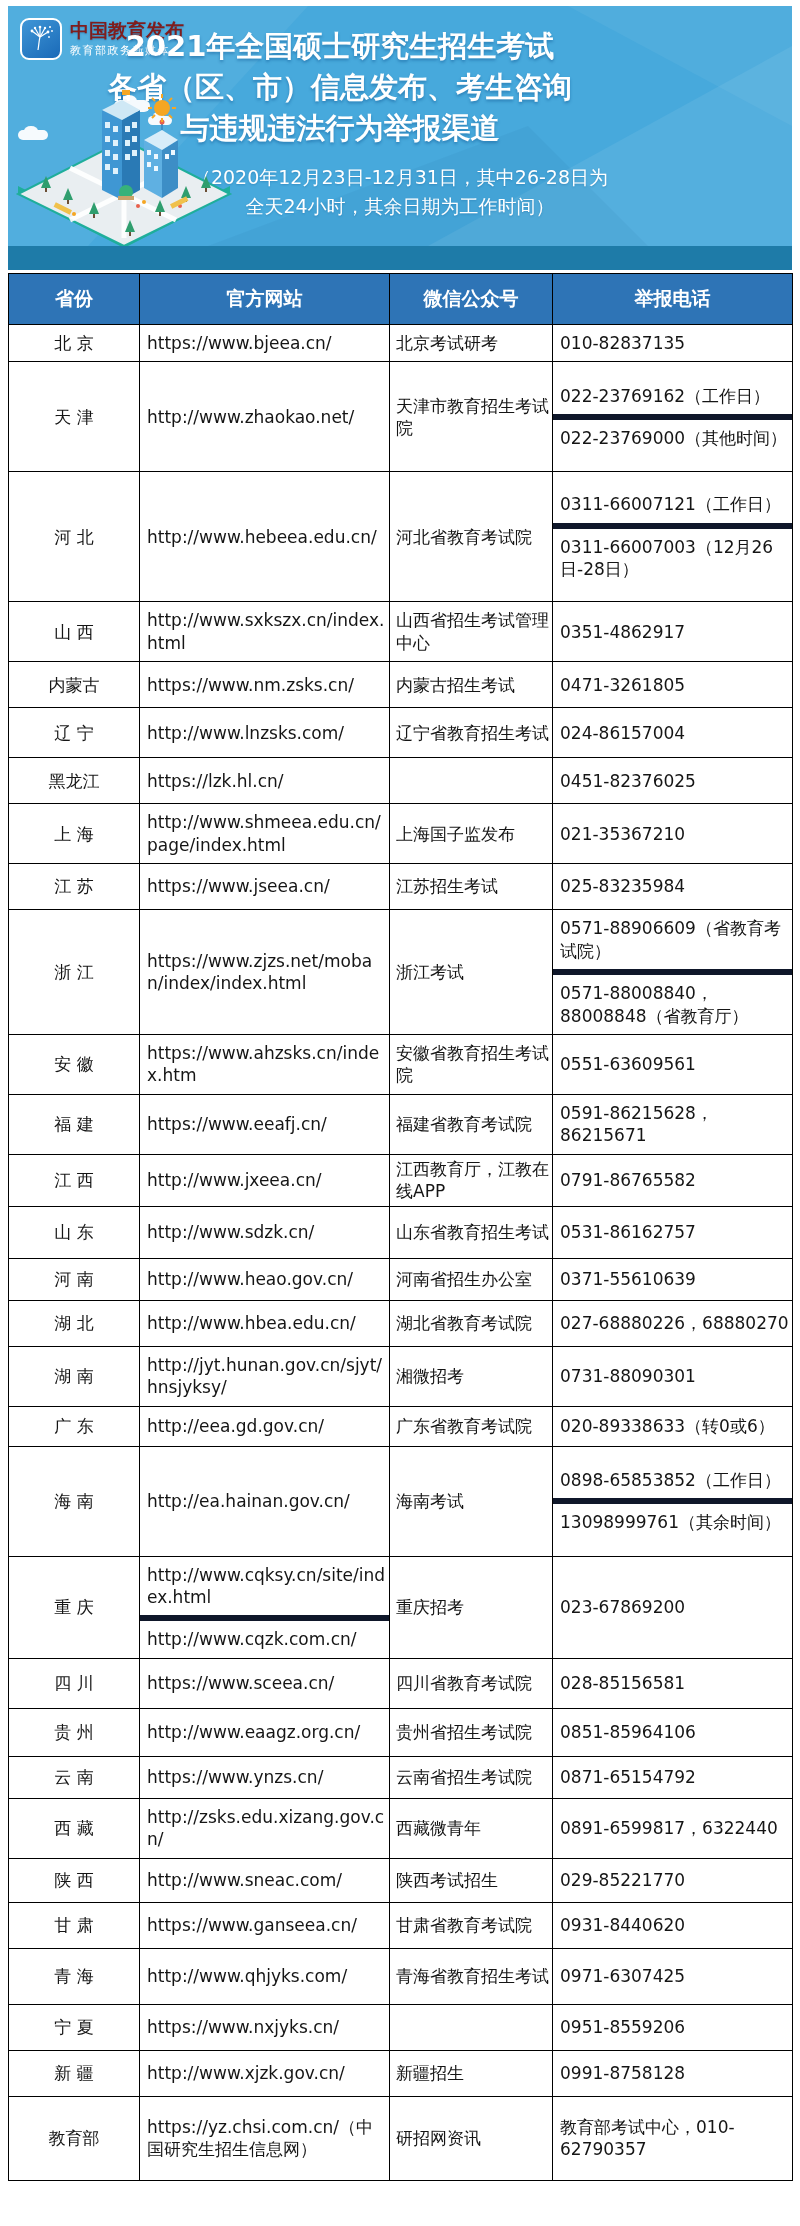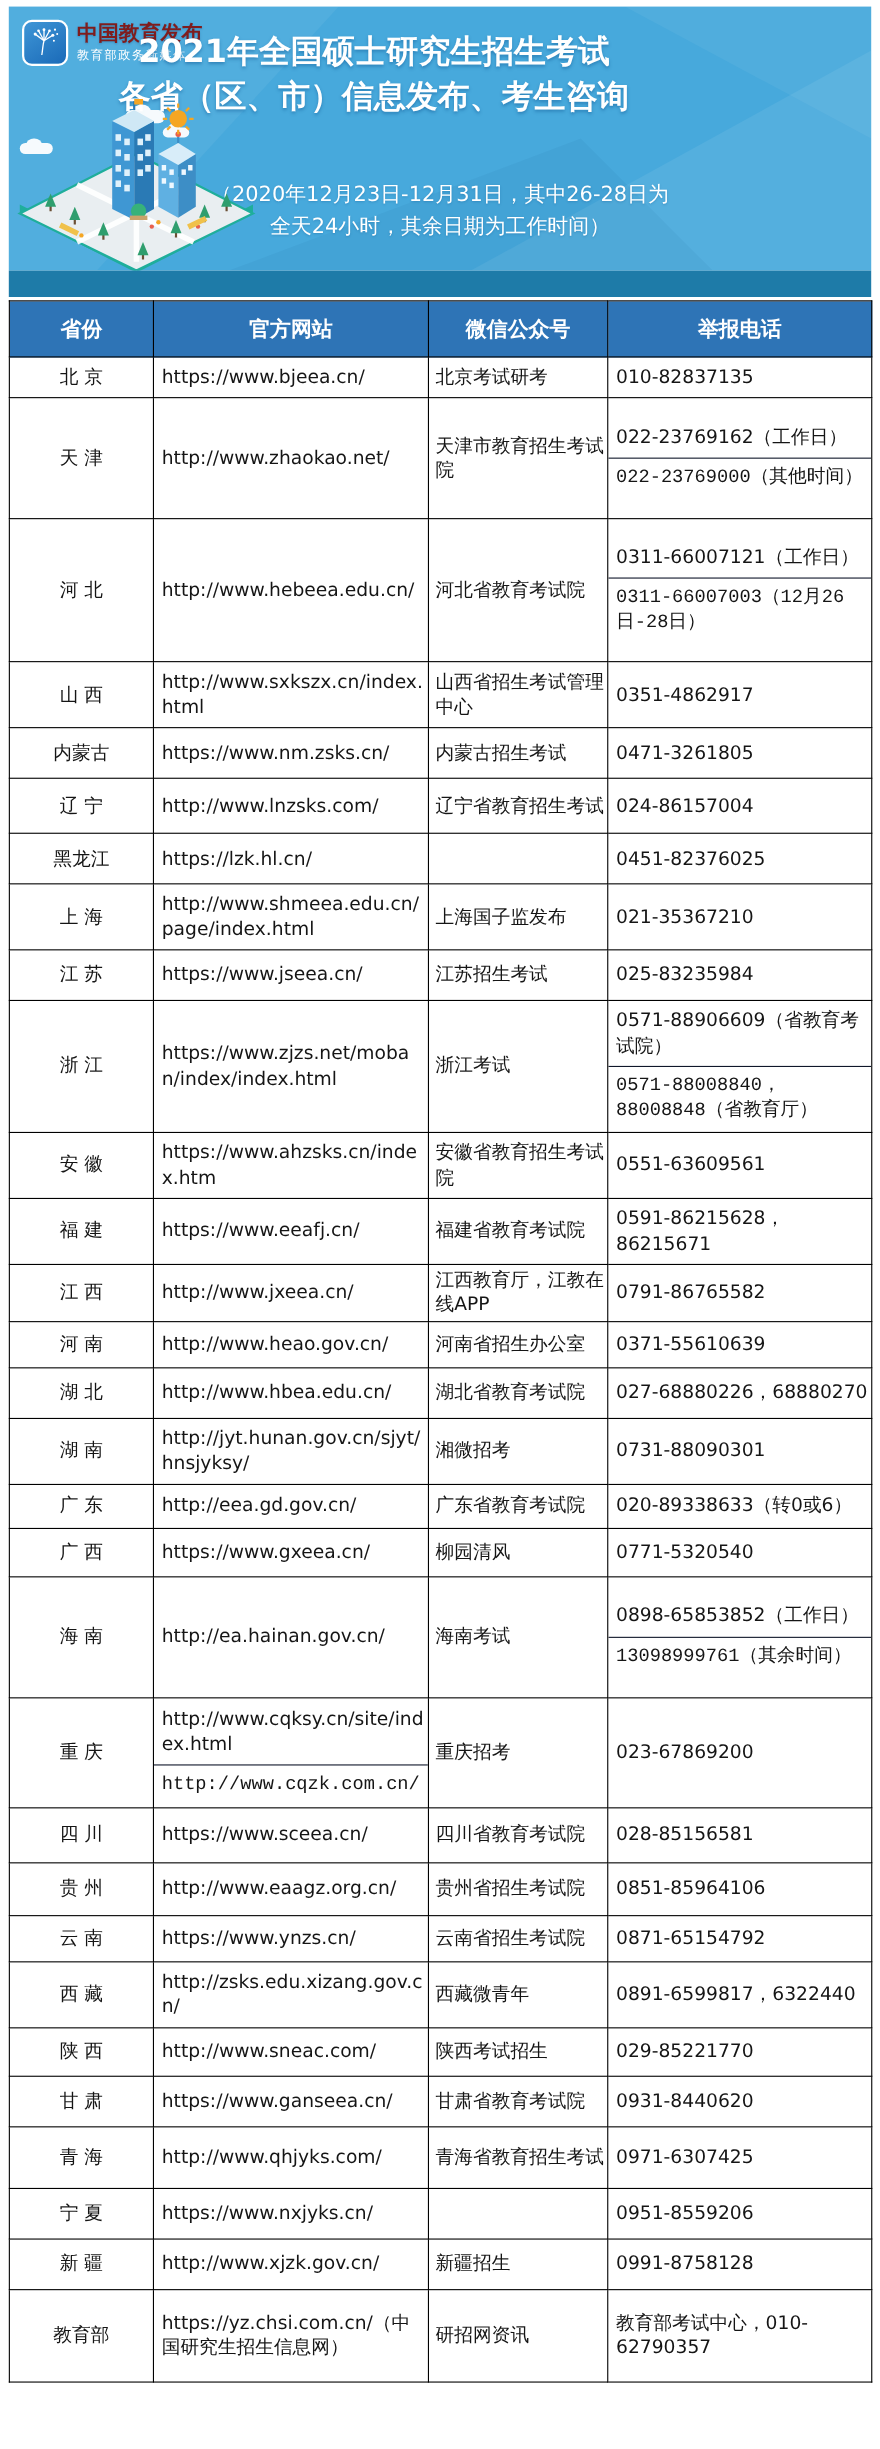--- a/index.html
+++ b/index.html
@@ -27,21 +27,21 @@
              background:#fff;}
   table.info th{background:#2e74b6;color:#ffffff;font-size:19px;font-weight:bold;height:48px;
                 border:1.5px solid #000;text-align:center;}
   table.info td{border:1.5px solid #000;font-size:17px;color:#151515;vertical-align:middle;
                 line-height:1.32;overflow:hidden;}
   td.c-prov{text-align:center;font-size:18px;color:#111;}
   td.c-web{word-break:break-all;}
   td.c-wechat{padding:2px 3px 2px 6px;}
   td.c-web,td.c-phone{padding:0;}
   .entry{padding:7px 3px 7px 7px;}
-  .entry + .entry{border-top:1px solid #0f172a;font-family:Liberation Mono, monospace;}
+  .entry + .entry{border-top:6px solid #0f172a;}
 </style>
 </head>
 <body>
 
 <div class="page">
 
   <div class="banner">
     <svg class="banner-pattern" viewBox="0 0 784 240" preserveAspectRatio="none">
       <polygon points="0,0 300,0 80,240 0,240" fill="rgba(255,255,255,0.06)"></polygon>
       <polygon points="784,40 784,240 420,240" fill="rgba(255,255,255,0.07)"></polygon>
@@ -74,20 +74,21 @@
       </div>
       <div class="logo-text">
         <div class="logo-title">中国教育发布</div>
         <div class="logo-sub">教育部政务新媒体</div>
       </div>
     </div>
 
     <div class="title">
       <div>2021年全国硕士研究生招生考试</div>
       <div>各省（区、市）信息发布、考生咨询</div>
+      <div>与违规违法行为举报渠道</div>
     </div>
 
     <div class="subtitle">
       <div>（2020年12月23日-12月31日，其中26-28日为</div>
       <div>全天24小时，其余日期为工作时间）</div>
     </div>
 
     <div class="cloud" style="left:106px;top:94px;width:36px;height:12px;"></div>
     <div class="cloud" style="left:140px;top:110px;width:24px;height:9px;"></div>
     <div class="cloud" style="left:10px;top:124px;width:30px;height:10px;"></div>
@@ -340,20 +341,30 @@
         <tr style="height: 52px;">
     <td class="c-prov">江 西</td>
     <td class="c-web">
             <div class="entry">http://www.jxeea.cn/</div>
           </td>
     <td class="c-wechat">江西教育厅，江教在线APP</td>
     <td class="c-phone">
             <div class="entry">0791-86765582</div>
           </td>
   </tr>
+        <tr style="height: 52px;">
+    <td class="c-prov">山 东</td>
+    <td class="c-web">
+            <div class="entry">http://www.sdzk.cn/</div>
+          </td>
+    <td class="c-wechat">山东省教育招生考试</td>
+    <td class="c-phone">
+            <div class="entry">0531-86162757</div>
+          </td>
+  </tr>
         <tr style="height: 42px;">
     <td class="c-prov">河 南</td>
     <td class="c-web">
             <div class="entry">http://www.heao.gov.cn/</div>
           </td>
     <td class="c-wechat">河南省招生办公室</td>
     <td class="c-phone">
             <div class="entry">0371-55610639</div>
           </td>
   </tr>
@@ -380,30 +391,20 @@
         <tr style="height: 40px;">
     <td class="c-prov">广 东</td>
     <td class="c-web">
             <div class="entry">http://eea.gd.gov.cn/</div>
           </td>
     <td class="c-wechat">广东省教育考试院</td>
     <td class="c-phone">
             <div class="entry">020-89338633（转0或6）</div>
           </td>
   </tr>
-        <tr style="height: 44px;">
-    <td class="c-prov">广 西</td>
-    <td class="c-web">
-            <div class="entry">https://www.gxeea.cn/</div>
-          </td>
-    <td class="c-wechat">柳园清风</td>
-    <td class="c-phone">
-            <div class="entry">0771-5320540</div>
-          </td>
-  </tr>
         <tr style="height: 110px;">
     <td class="c-prov">海 南</td>
     <td class="c-web">
             <div class="entry">http://ea.hainan.gov.cn/</div>
           </td>
     <td class="c-wechat">海南考试</td>
     <td class="c-phone">
             <div class="entry">0898-65853852（工作日）</div>
             <div class="entry">13098999761（其余时间）</div>
           </td>

